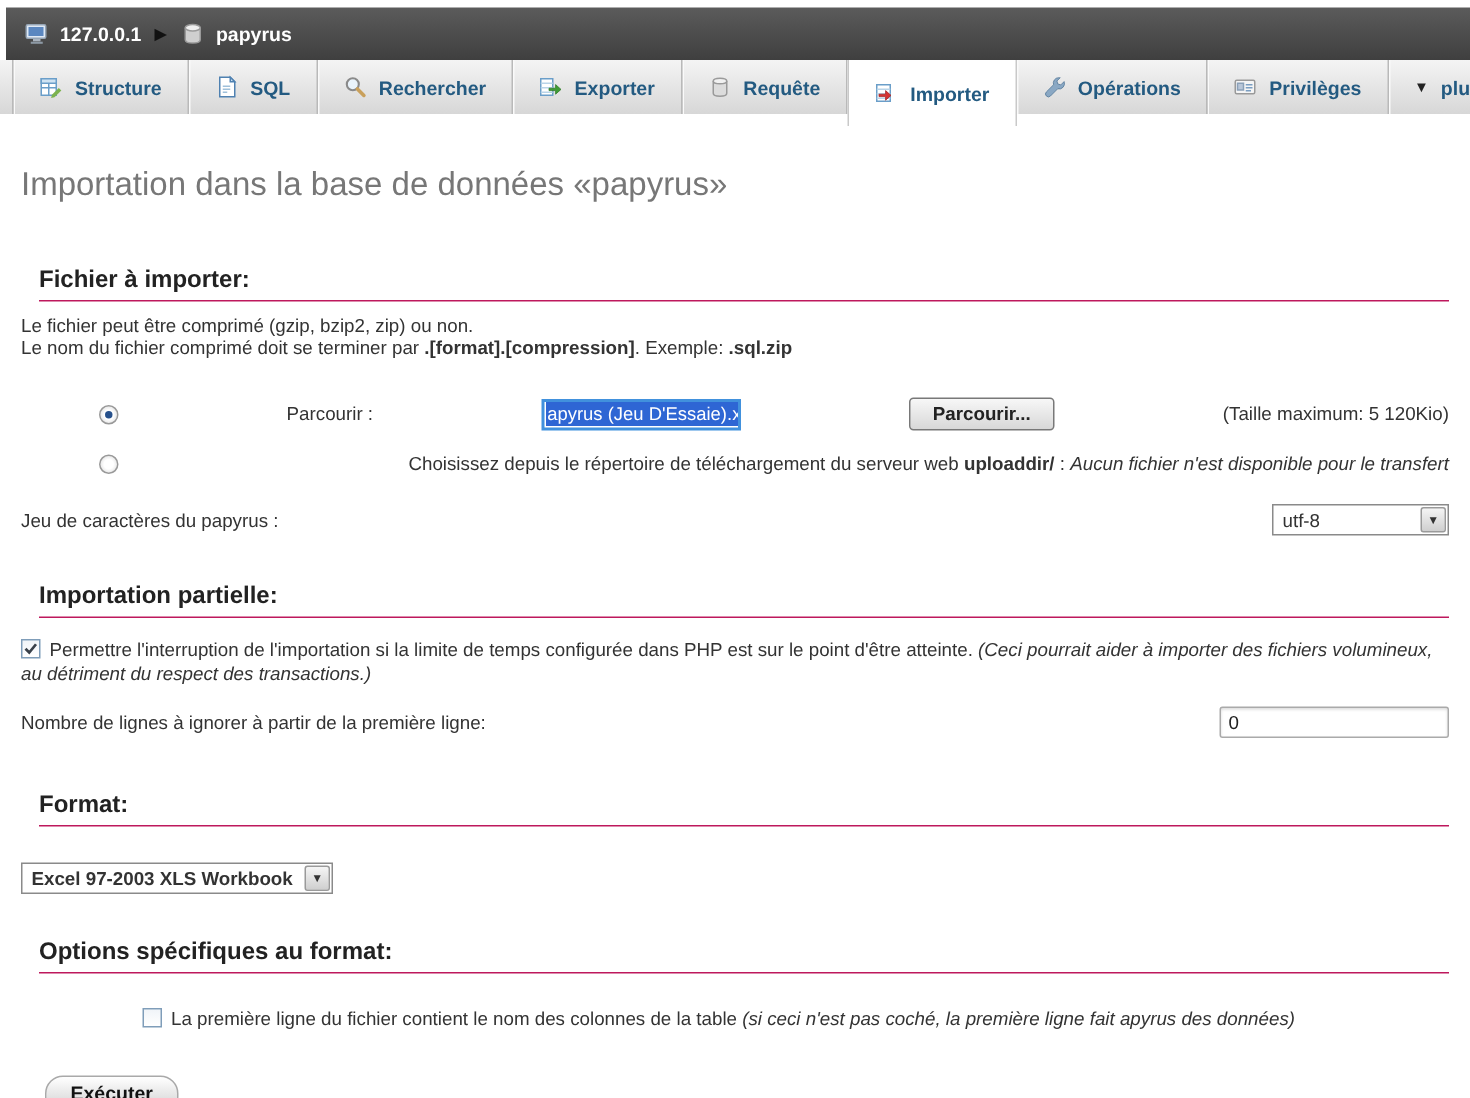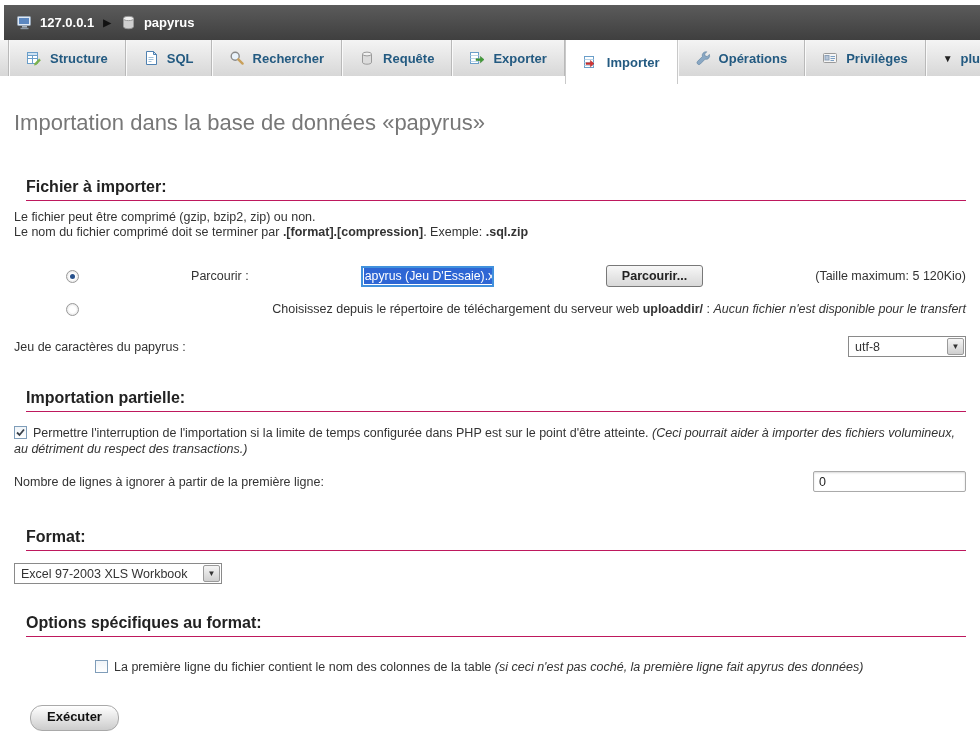--- a/index.html
+++ b/index.html
@@ -59,21 +59,21 @@
   .sect.s4 { margin-top:30px; }
   .note-par { margin-top:9px; line-height:14.5px; }
   .b { font-weight:bold; }
   .i { font-style:italic; }
 
   .form-row { display:flex; align-items:center; gap:4px;justify-content:space-between; }
   .row-file   { margin-top:26px; margin-left:52px; }
   .row-updir  { margin-top:15px; margin-left:52px; }
   .row-charset{ margin-top:20px; }
   .row-skip   { margin-top:14px; }
-  .row-format { margin-top:12px; }
+  .row-format { margin-top:24px;font-weight:bold; }
 
   
   .radio {
     width:13px; height:13px; border-radius:50%;
     border:1px solid #999; background:radial-gradient(#fff 40%,#d6d6d6);
     display:inline-block; position:relative; flex:0 0 auto; cursor:pointer;
   }
   .radio.selected::after {
     content:""; position:absolute; left:3px; top:3px;
     width:5px; height:5px; border-radius:50%; background:#27518c;
@@ -187,35 +187,35 @@
       <svg width="16" height="16" viewBox="0 0 16 16">
         <circle cx="6.2" cy="6.2" r="4" fill="#eaf3fb" stroke="#8a8a8a" stroke-width="1.4"></circle>
         <line x1="9.3" y1="9.3" x2="13.6" y2="13.6" stroke="#c9a05b" stroke-width="2.4" stroke-linecap="round"></line>
       </svg>
     </span>
     <span>Rechercher</span>
   </div>
   <div class="tab">
     <span class="ticon">
       <svg width="16" height="16" viewBox="0 0 16 16">
-        <path d="M3.5 4v8.2c0 1.3 2 2 4.5 2s4.5-.7 4.5-2V4" fill="#dcdcdc" stroke="#9a9a9a"></path>
-        <ellipse cx="8" cy="4" rx="4.5" ry="1.9" fill="#f1f1f1" stroke="#9a9a9a"></ellipse>
-      </svg>
-    </span>
-    <span>Requête</span>
-  </div>
-  <div class="tab">
-    <span class="ticon">
-      <svg width="16" height="16" viewBox="0 0 16 16">
         <rect x="1.5" y="2.5" width="8" height="11" fill="#fff" stroke="#6a9ec9"></rect>
         <path d="M1.5 5.5h8 M1.5 8.5h8 M1.5 11.5h8" stroke="#b9d4e8" fill="none"></path>
         <path d="M7 8.8h4.4V6.4L15 9.6l-3.6 3.2v-2.4H7z" fill="#3f9c35" stroke="#2f7a28" stroke-width=".5"></path>
       </svg>
     </span>
     <span>Exporter</span>
+  </div>
+  <div class="tab">
+    <span class="ticon">
+      <svg width="16" height="16" viewBox="0 0 16 16">
+        <path d="M3.5 4v8.2c0 1.3 2 2 4.5 2s4.5-.7 4.5-2V4" fill="#dcdcdc" stroke="#9a9a9a"></path>
+        <ellipse cx="8" cy="4" rx="4.5" ry="1.9" fill="#f1f1f1" stroke="#9a9a9a"></ellipse>
+      </svg>
+    </span>
+    <span>Requête</span>
   </div>
   <div class="tab active">
     <span class="ticon">
       <svg width="16" height="16" viewBox="0 0 16 16">
         <rect x="1.5" y="2.5" width="9" height="11" fill="#fff" stroke="#6a9ec9"></rect>
         <path d="M1.5 5.5h9 M1.5 8.5h9 M1.5 11.5h9" stroke="#b9d4e8" fill="none"></path>
         <path d="M3 8.8h4.4V6.4L11 9.6l-3.6 3.2v-2.4H3z" fill="#d63333" stroke="#a32222" stroke-width=".5"></path>
       </svg>
     </span>
     <span>Importer</span>

